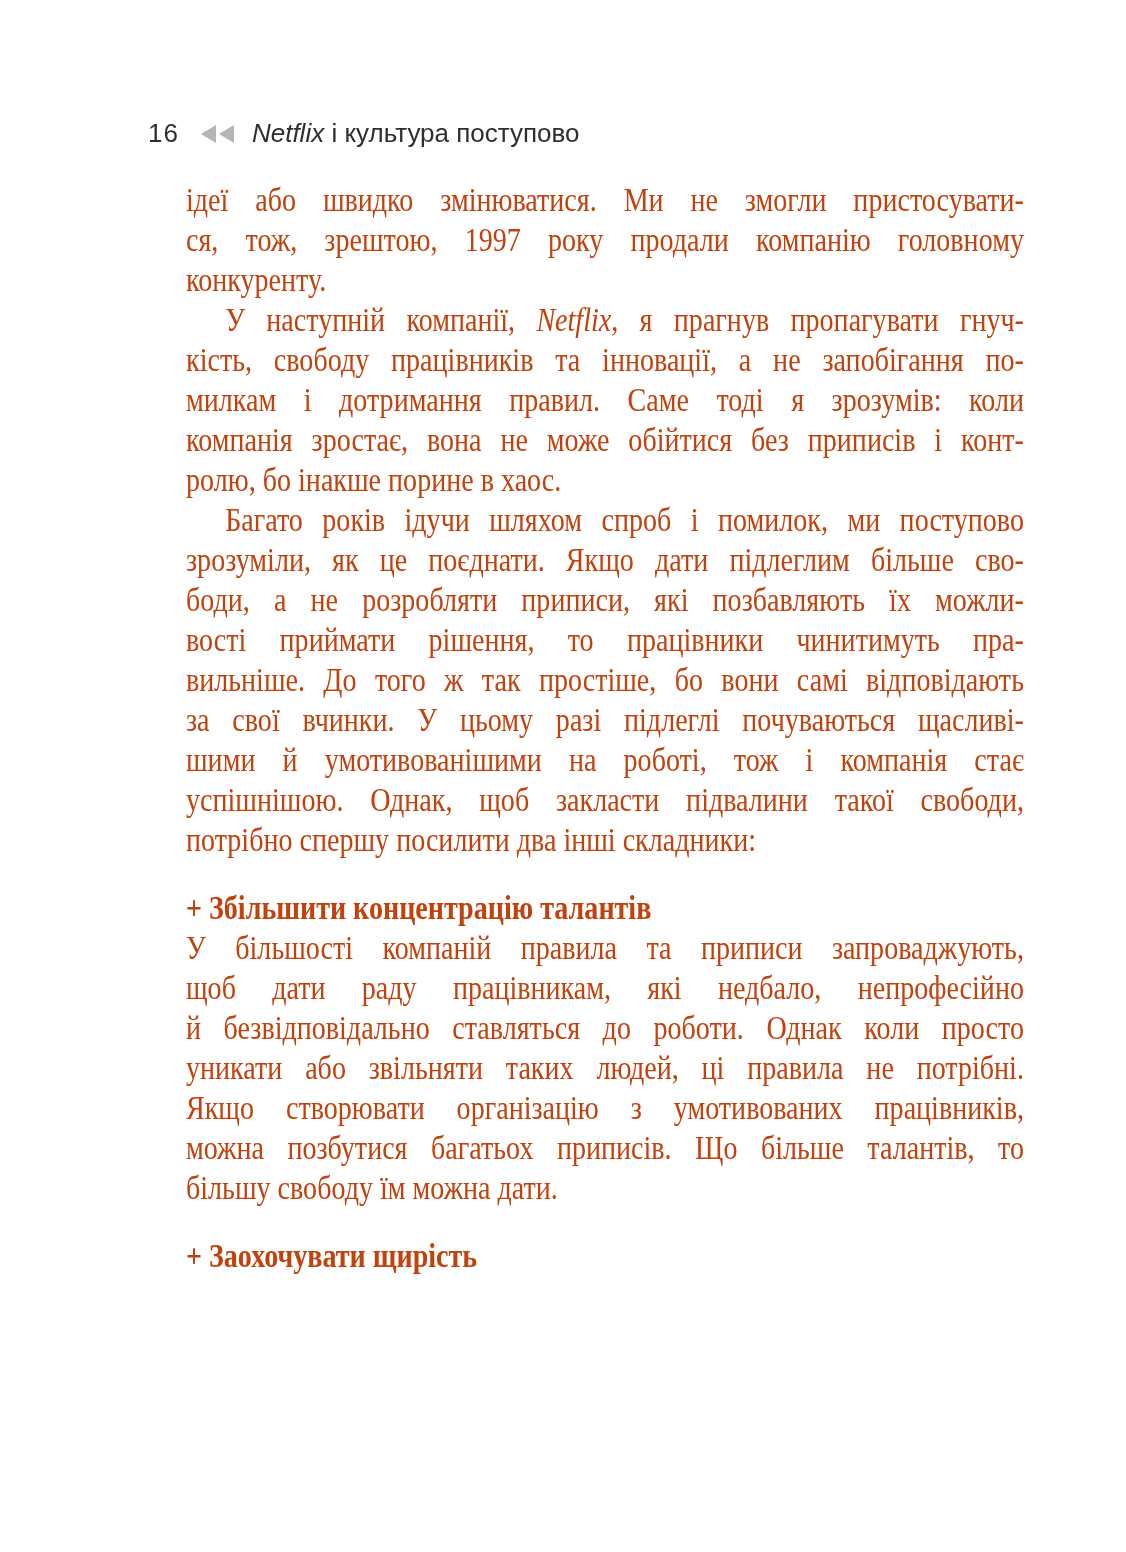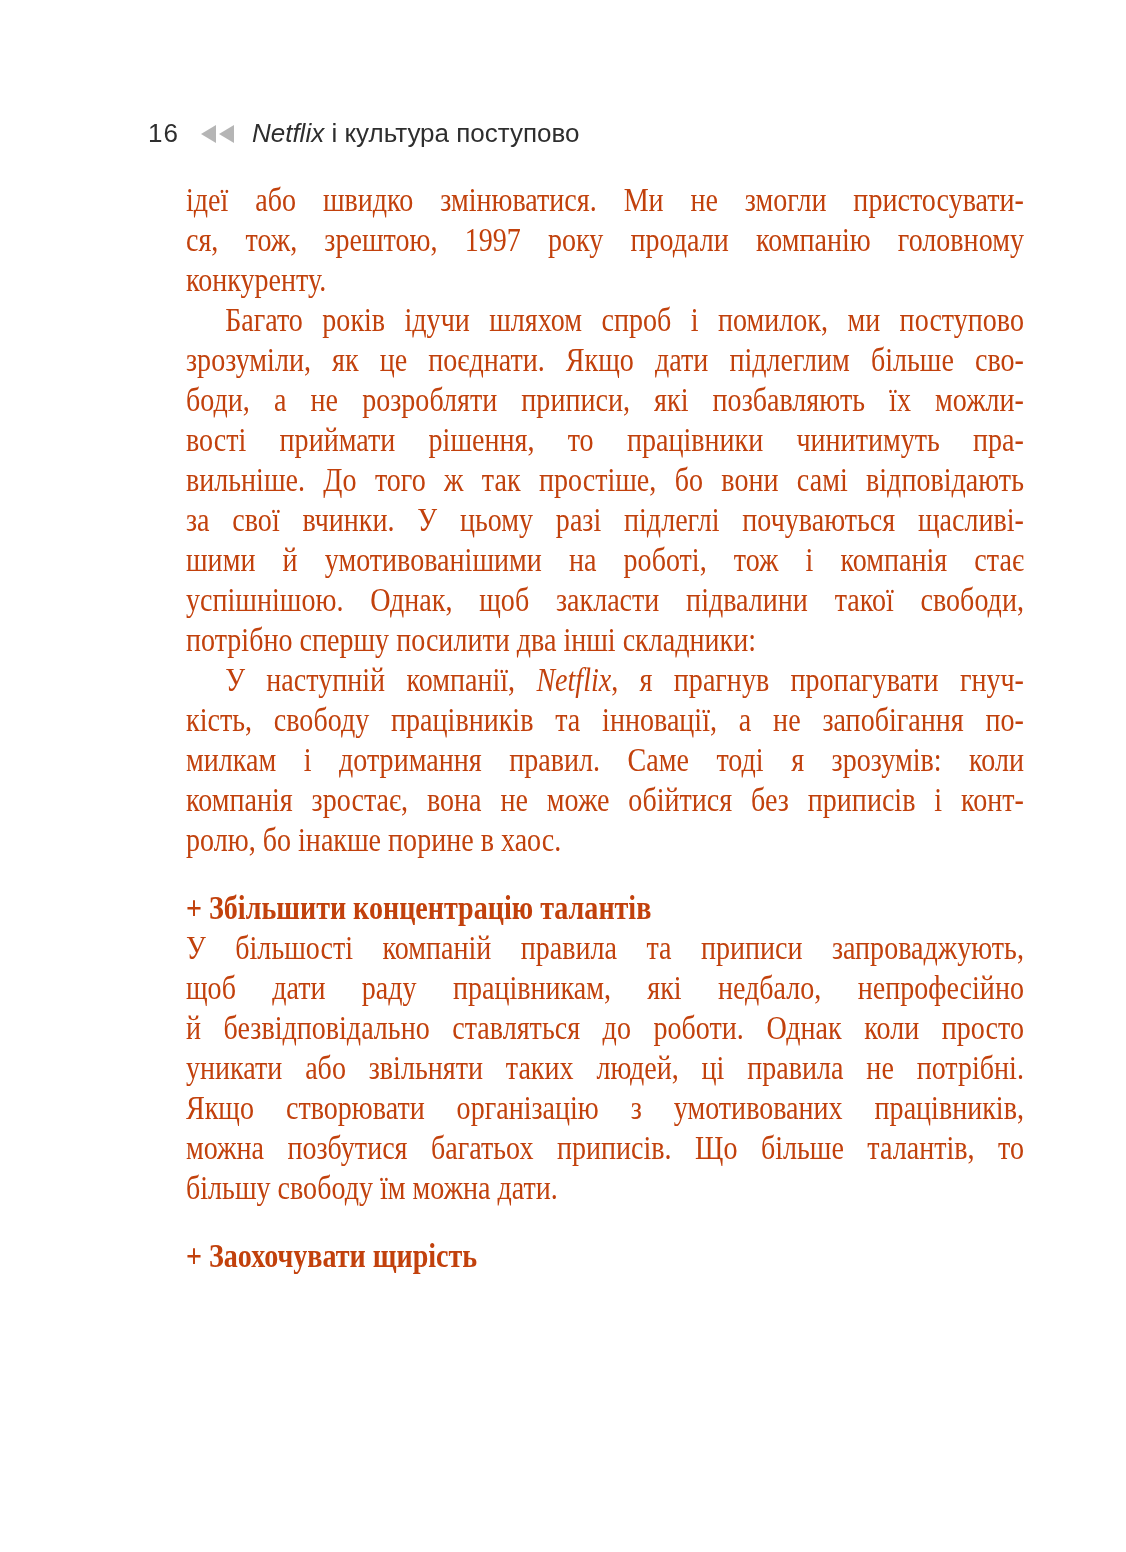--- a/index.html
+++ b/index.html
@@ -97,37 +97,37 @@
 
 <main class="content">
 
   <div class="para">
     <div class="line">ідеї або швидко змінюватися. Ми не змогли пристосувати-</div>
     <div class="line">ся, тож, зрештою, 1997 року продали компанію головному</div>
     <div class="line last">конкуренту.</div>
   </div>
 
   <div class="para">
+    <div class="line indent"><span>У наступній компанії, </span><span class="italic">Netflix</span><span>, я прагнув пропагувати гнуч-</span></div>
+    <div class="line">кість, свободу працівників та інновації, а не запобігання по-</div>
+    <div class="line">милкам і дотримання правил. Саме тоді я зрозумів: коли</div>
+    <div class="line">компанія зростає, вона не може обійтися без приписів і конт-</div>
+    <div class="line last">ролю, бо інакше порине в хаос.</div>
+  </div>
+
+  <div class="para">
     <div class="line indent">Багато років ідучи шляхом спроб і помилок, ми поступово</div>
     <div class="line">зрозуміли, як це поєднати. Якщо дати підлеглим більше сво-</div>
     <div class="line">боди, а не розробляти приписи, які позбавляють їх можли-</div>
     <div class="line">вості приймати рішення, то працівники чинитимуть пра-</div>
     <div class="line">вильніше. До того ж так простіше, бо вони самі відповідають</div>
     <div class="line">за свої вчинки. У цьому разі підлеглі почуваються щасливі-</div>
     <div class="line">шими й умотивованішими на роботі, тож і компанія стає</div>
     <div class="line">успішнішою. Однак, щоб закласти підвалини такої свободи,</div>
     <div class="line last">потрібно спершу посилити два інші складники:</div>
-  </div>
-
-  <div class="para">
-    <div class="line indent"><span>У наступній компанії, </span><span class="italic">Netflix</span><span>, я прагнув пропагувати гнуч-</span></div>
-    <div class="line">кість, свободу працівників та інновації, а не запобігання по-</div>
-    <div class="line">милкам і дотримання правил. Саме тоді я зрозумів: коли</div>
-    <div class="line">компанія зростає, вона не може обійтися без приписів і конт-</div>
-    <div class="line last">ролю, бо інакше порине в хаос.</div>
   </div>
 
   <div class="line last section-heading">+ Збільшити концентрацію талантів</div>
 
   <div class="para">
     <div class="line">У більшості компаній правила та приписи запроваджують,</div>
     <div class="line">щоб дати раду працівникам, які недбало, непрофесійно</div>
     <div class="line">й безвідповідально ставляться до роботи. Однак коли просто</div>
     <div class="line">уникати або звільняти таких людей, ці правила не потрібні.</div>
     <div class="line">Якщо створювати організацію з умотивованих працівників,</div>

